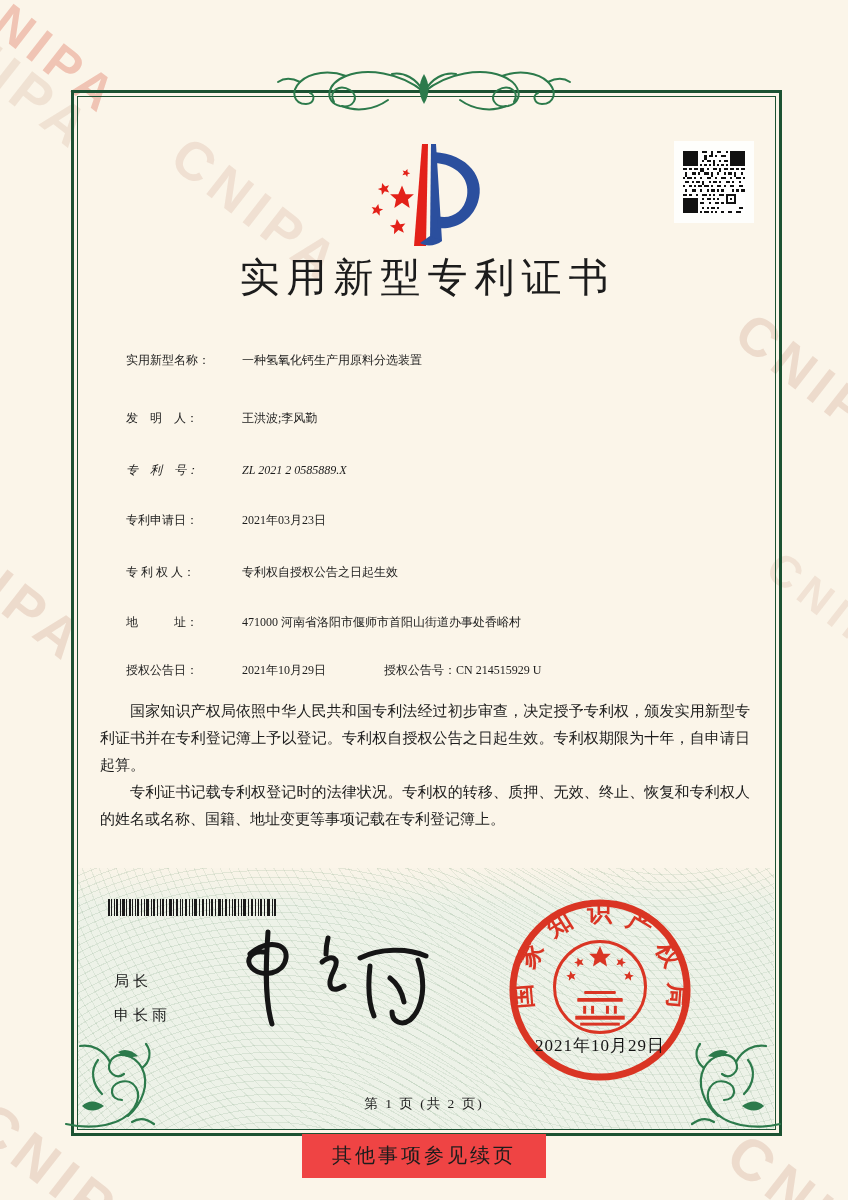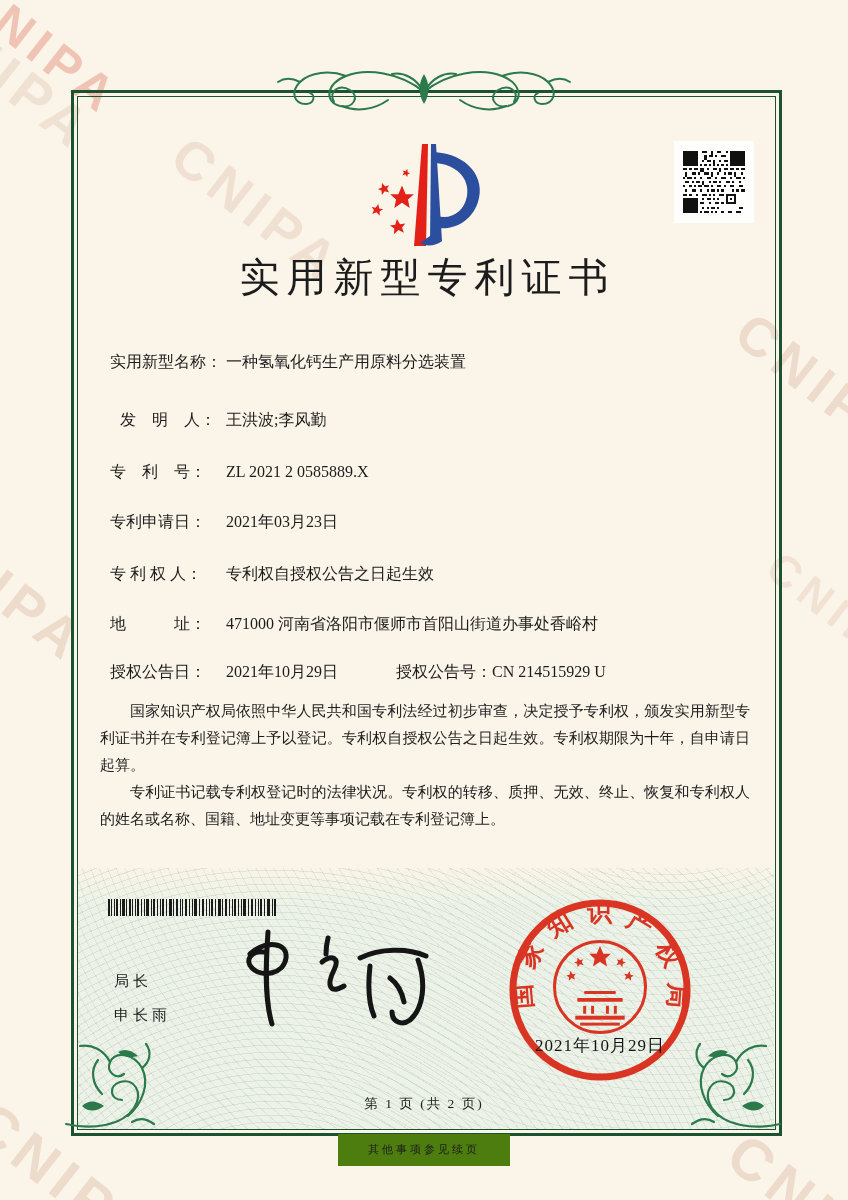--- a/index.html
+++ b/index.html
@@ -29,38 +29,38 @@
       linear-gradient(180deg, #faf4e8 0%, rgba(250,244,232,0) 14%);
   }
   .ornament{position:absolute; z-index:3;}
   .content{position:absolute; inset:0; z-index:4;}
   .cert-no{position:absolute; left:104px; top:148px; font-size:17px; letter-spacing:2.5px;}
   .logo{position:absolute; left:350px; top:136px; width:145px; height:118px;}
   .qr-patch{position:absolute; left:674px; top:141px; width:80px; height:82px; background:#fefefc;
     display:flex; align-items:center; justify-content:center;}
   .title{position:absolute; left:0; right:0; top:250px; text-align:center;
     font-size:40px; font-weight:normal; letter-spacing:7px; text-indent:7px;}
-  .field{position:absolute; left:110px; font-size:16px; white-space:nowrap;}
+  .field{position:absolute; left:126px; font-size:12px; white-space:nowrap;}
   .field .lab{display:inline-block; min-width:116px;}
-  .pair2{position:absolute; left:258px; top:0; white-space:nowrap;margin-left:28px;}
+  .pair2{position:absolute; left:258px; top:0; white-space:nowrap;}
   .field .row-wrap{position:relative; display:inline-block; width:640px;}
   .body-text{position:absolute; left:100px; top:698px; width:650px;
     font-size:15px; line-height:27px; text-align:justify;}
   .body-text p{margin:0; text-indent:2em;}
   .barcode{position:absolute; left:108px; top:899px; width:168px; height:17px;}
   .signer{position:absolute; left:114px; top:964px; font-size:15px; line-height:34px; letter-spacing:4px;}
   .signature{position:absolute; left:222px; top:920px; width:215px; height:112px;}
   .seal{position:absolute; left:506px; top:896px; width:188px; height:188px;
     opacity:.93; mix-blend-mode:multiply; z-index:5;}
   .seal-date{position:absolute; left:500px; top:1034px; width:200px; text-align:center;
     font-size:17px; letter-spacing:1px; color:#141414; z-index:6;}
   .footer-page{position:absolute; left:0; right:0; top:1095px; text-align:center;
     font-size:13.5px; letter-spacing:2px; z-index:6;}
   .note{position:absolute; left:50%; transform:translateX(-50%); top:1134px;
-    background:#4d7c0f; padding:8px 30px 9px; font-size:11px; letter-spacing:3px; z-index:6;}
+    background:#ef4444; padding:8px 30px 9px; font-size:20px; letter-spacing:3px; z-index:6;}
 </style>
 </head>
 <body>
 
 <div class="page">
 
   <span class="wm" style="left:-55px; top:-14px; font-size:56px; color:rgba(208,172,150,0.26);">CNIPA</span>
   <span class="wm" style="left:-16px; top:-34px; font-size:50px; color:rgba(224,122,100,0.40);">CNIPA</span>
   <span class="wm" style="left:198px; top:124px; font-size:54px; color:rgba(206,160,138,0.24);">CNIPA</span>
   <span class="wm" style="left:762px; top:300px; font-size:54px;">CNIPA</span>
@@ -148,24 +148,24 @@
           <rect x="22" y="22" width="1" height="1"></rect>
         </g>
       </svg>
     </div>
 
     <div class="title">实用新型专利证书</div>
 
     <div class="field" style="top:352px;">
       <span class="lab">实用新型名称：</span><span>一种氢氧化钙生产用原料分选装置</span>
     </div>
-    <div class="field" style="top:410px;text-align:center;">
+    <div class="field" style="top:410px;">
       <span class="lab">发　明　人：</span><span>王洪波;李风勤</span>
     </div>
-    <div class="field" style="top:462px;">
+    <div class="field" style="top:462px;font-style:italic;">
       <span class="lab">专　利　号：</span><span>ZL 2021 2 0585889.X</span>
     </div>
     <div class="field" style="top:512px;">
       <span class="lab">专利申请日：</span><span>2021年03月23日</span>
     </div>
     <div class="field" style="top:564px;">
       <span class="lab">专 利 权 人：</span><span>专利权自授权公告之日起生效</span>
     </div>
     <div class="field" style="top:614px;">
       <span class="lab">地　　　址：</span><span>471000 河南省洛阳市偃师市首阳山街道办事处香峪村</span>

